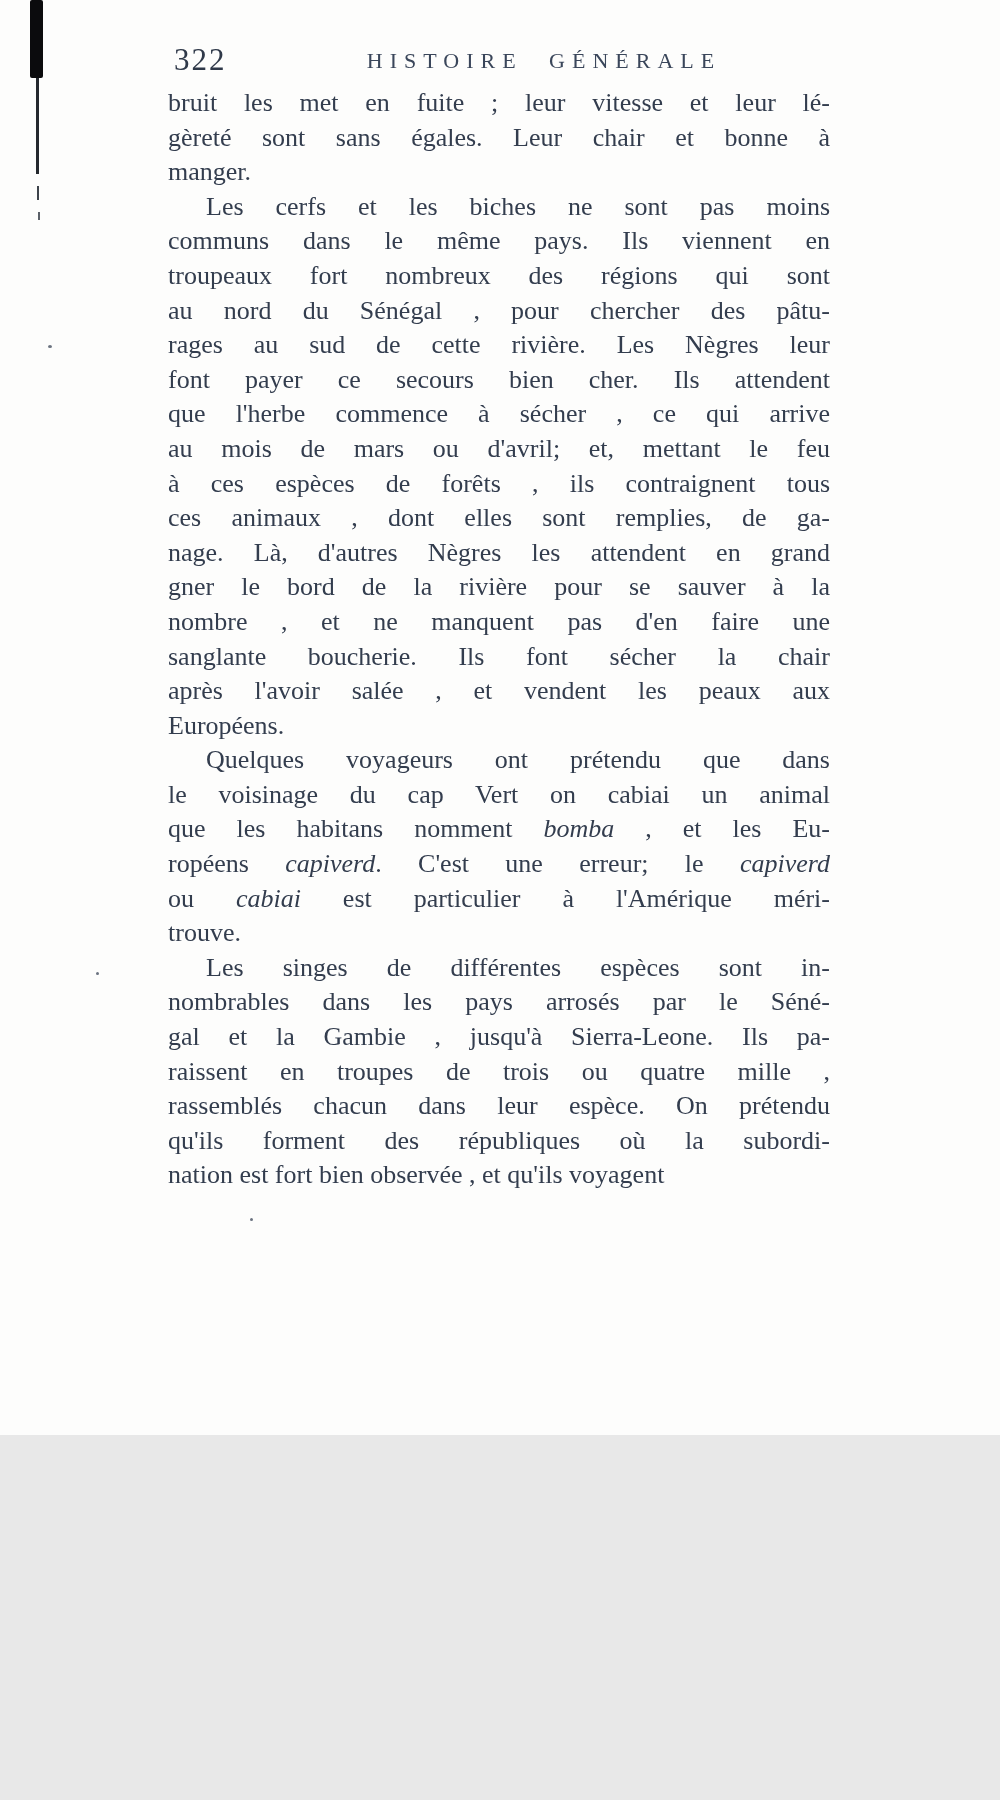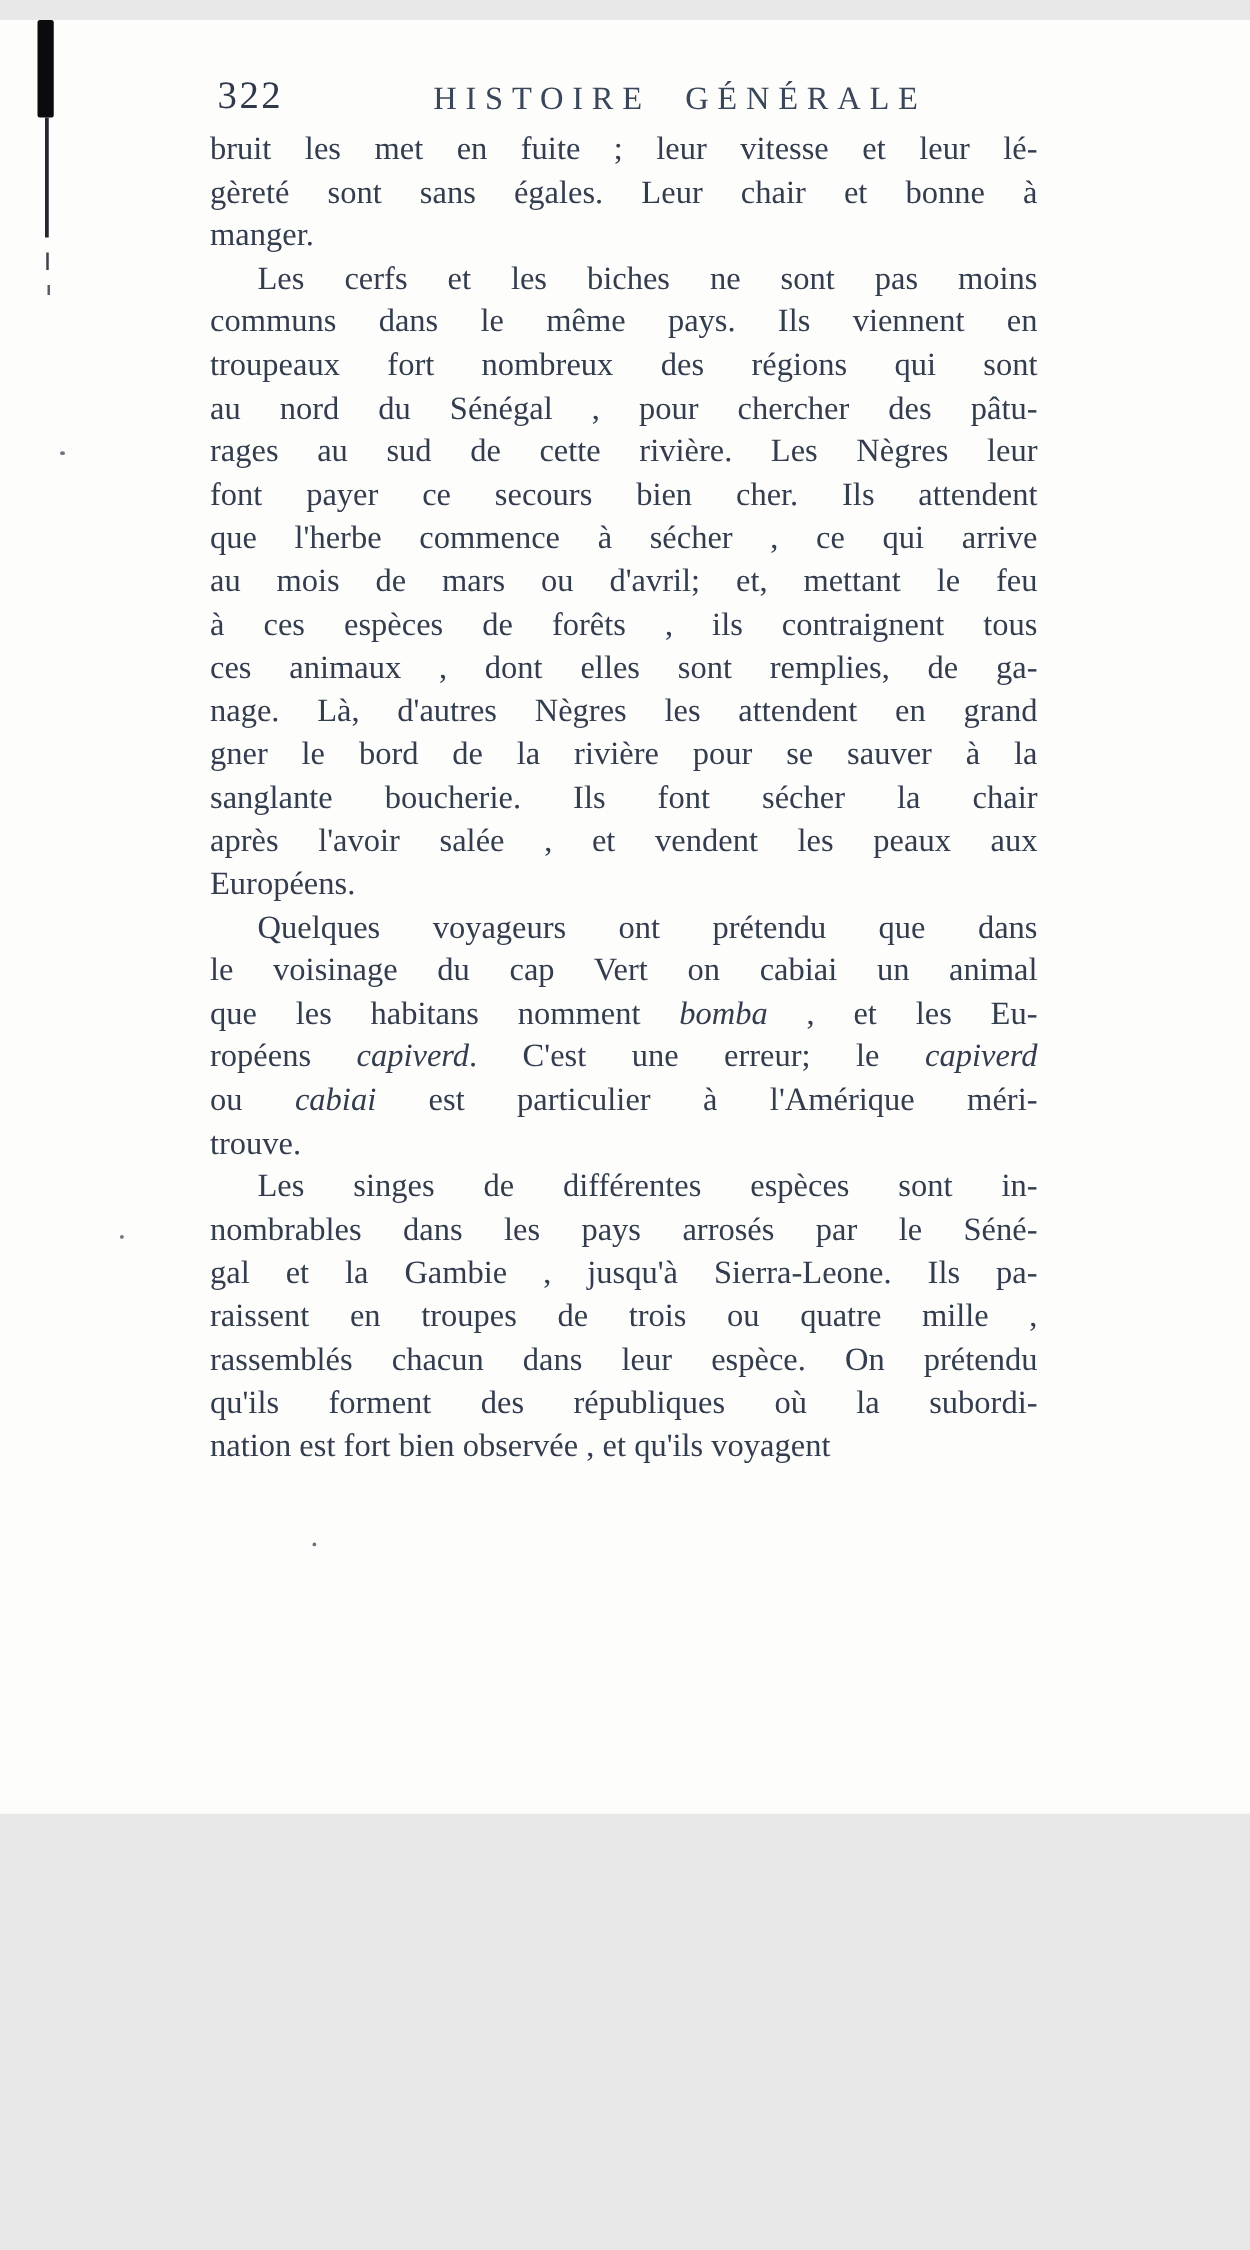--- a/index.html
+++ b/index.html
@@ -8,21 +8,21 @@
     background: #e8e8e8;
   }
   .page {
     position: relative;
     width: 1000px;
     height: 1435px;
     background: #fdfdfc;
     font-family: "Liberation Serif", serif;
     color: #333d4e;
     overflow: hidden;
-    margin: 16px auto;
+    margin: 0 auto;
   }
 
   
   .binding-top {
     position: absolute;
     left: 30px;
     top: 0;
     width: 13px;
     height: 78px;
     background: #0b0b0d;
@@ -72,21 +72,21 @@
   .page-number {
     position: absolute;
     left: 6px;
     top: 2px;
     font-size: 31px;
     letter-spacing: 2px;
     color: #2f3949;
   }
   .running-header {
     text-align: center;
-    font-size: 26px;
+    font-size: 22px;
     letter-spacing: 7px;
     word-spacing: 14px;
     padding-top: 8px;
     padding-left: 90px;
     color: #3a465a;
     font-variant: small-caps;
   }
 
   
   .text-block {
@@ -141,20 +141,21 @@
       <div class="line"><span>troupeaux fort nombreux des régions qui sont</span></div>
       <div class="line"><span>au nord du Sénégal , pour chercher des pâtu-</span></div>
       <div class="line"><span>rages au sud de cette rivière. Les Nègres leur</span></div>
       <div class="line"><span>font payer ce secours bien cher. Ils attendent</span></div>
       <div class="line"><span>que l'herbe commence à sécher , ce qui arrive</span></div>
       <div class="line"><span>au mois de mars ou d'avril; et, mettant le feu</span></div>
       <div class="line"><span>à ces espèces de forêts , ils contraignent tous</span></div>
       <div class="line"><span>ces animaux , dont elles sont remplies, de ga-</span></div>
       <div class="line"><span>nage. Là, d'autres Nègres les attendent en grand</span></div>
       <div class="line"><span>gner le bord de la rivière pour se sauver à la</span></div>
+      <div class="line"><span>nombre , et ne manquent pas d'en faire une</span></div>
       <div class="line"><span>sanglante boucherie. Ils font sécher la chair</span></div>
       <div class="line"><span>après l'avoir salée , et vendent les peaux aux</span></div>
       <div class="line end"><span>Européens.</span></div>
       <div class="line indent"><span>Quelques voyageurs ont prétendu que dans</span></div>
       <div class="line"><span>le voisinage du cap Vert on cabiai un animal</span></div>
       <div class="line"><span>que les habitans nomment </span><span class="it">bomba</span><span> , et les Eu-</span></div>
       <div class="line"><span>ropéens </span><span class="it">capiverd</span><span>. C'est une erreur; le </span><span class="it">capiverd</span></div>
       <div class="line"><span>ou </span><span class="it">cabiai</span><span> est particulier à l'Amérique méri-</span></div>
       <div class="line end"><span>trouve.</span></div>
       <div class="line indent"><span>Les singes de différentes espèces sont in-</span></div>

